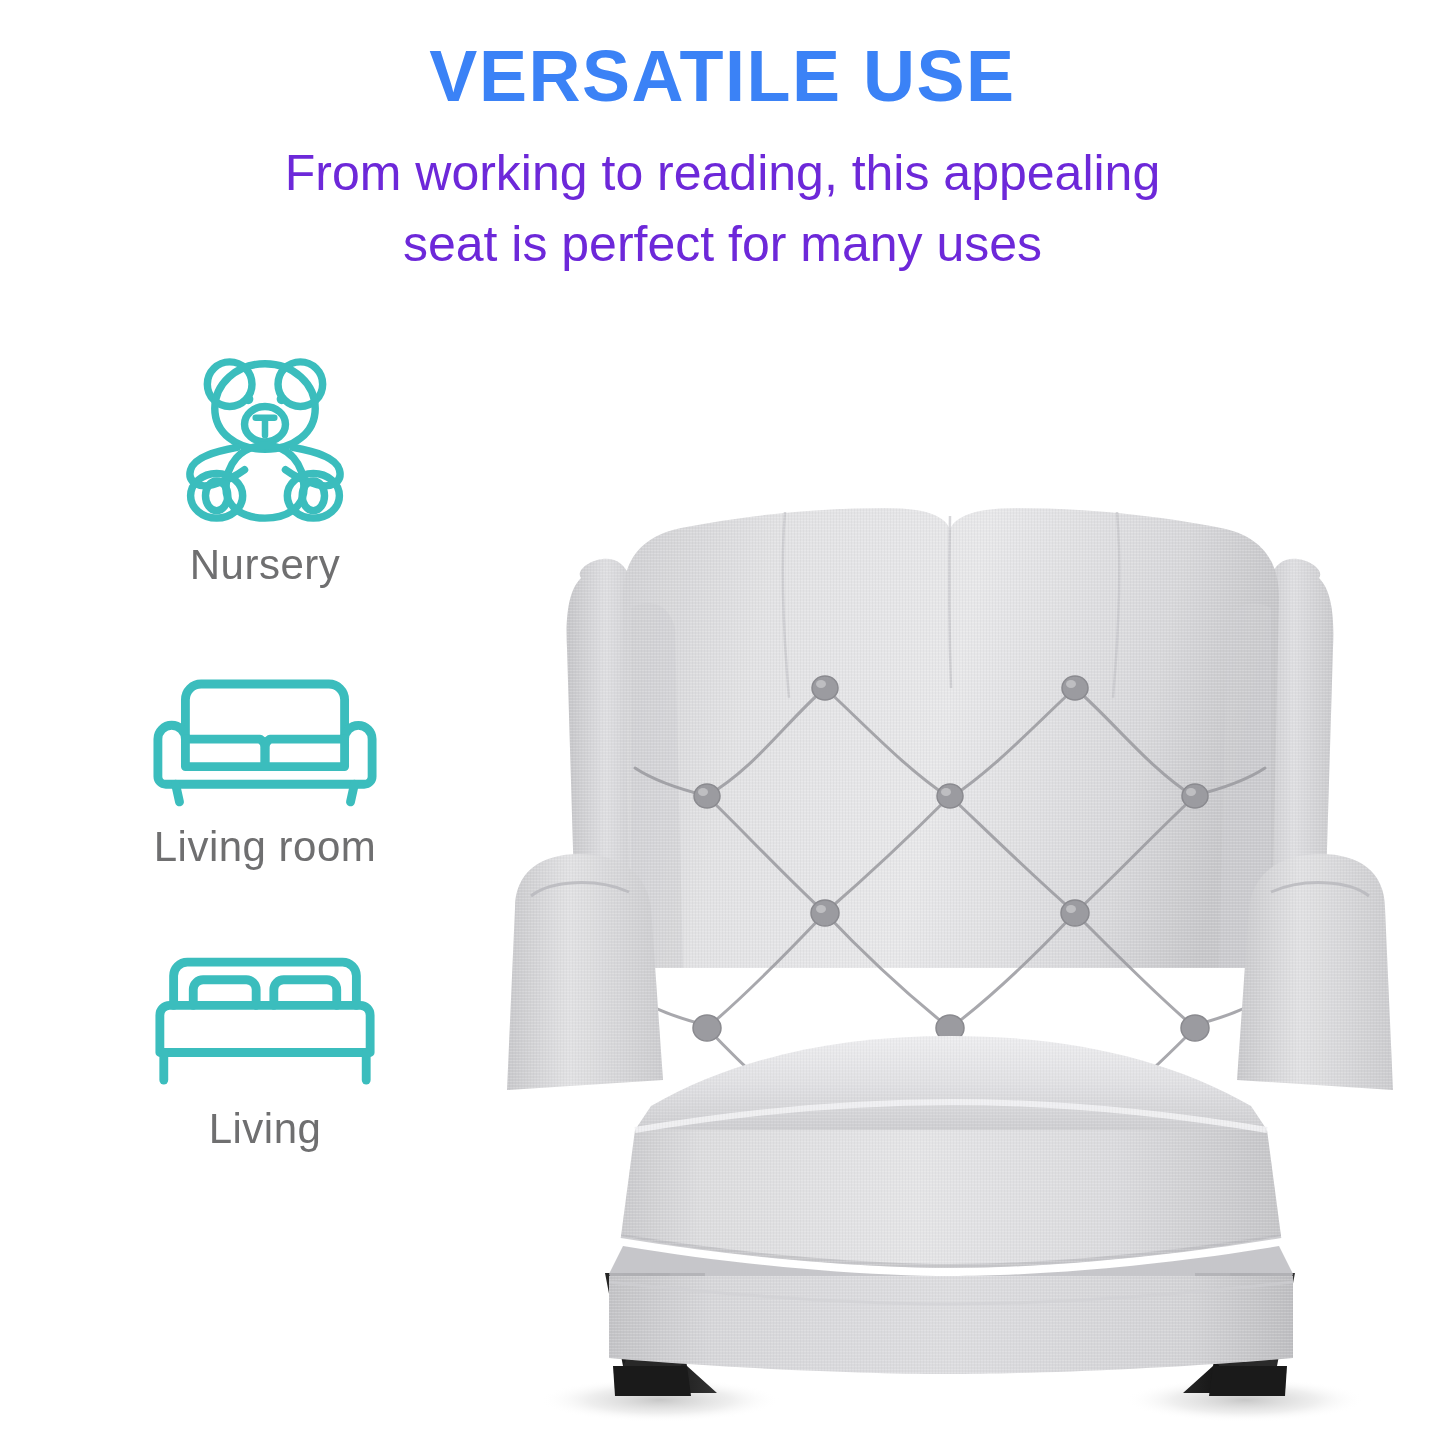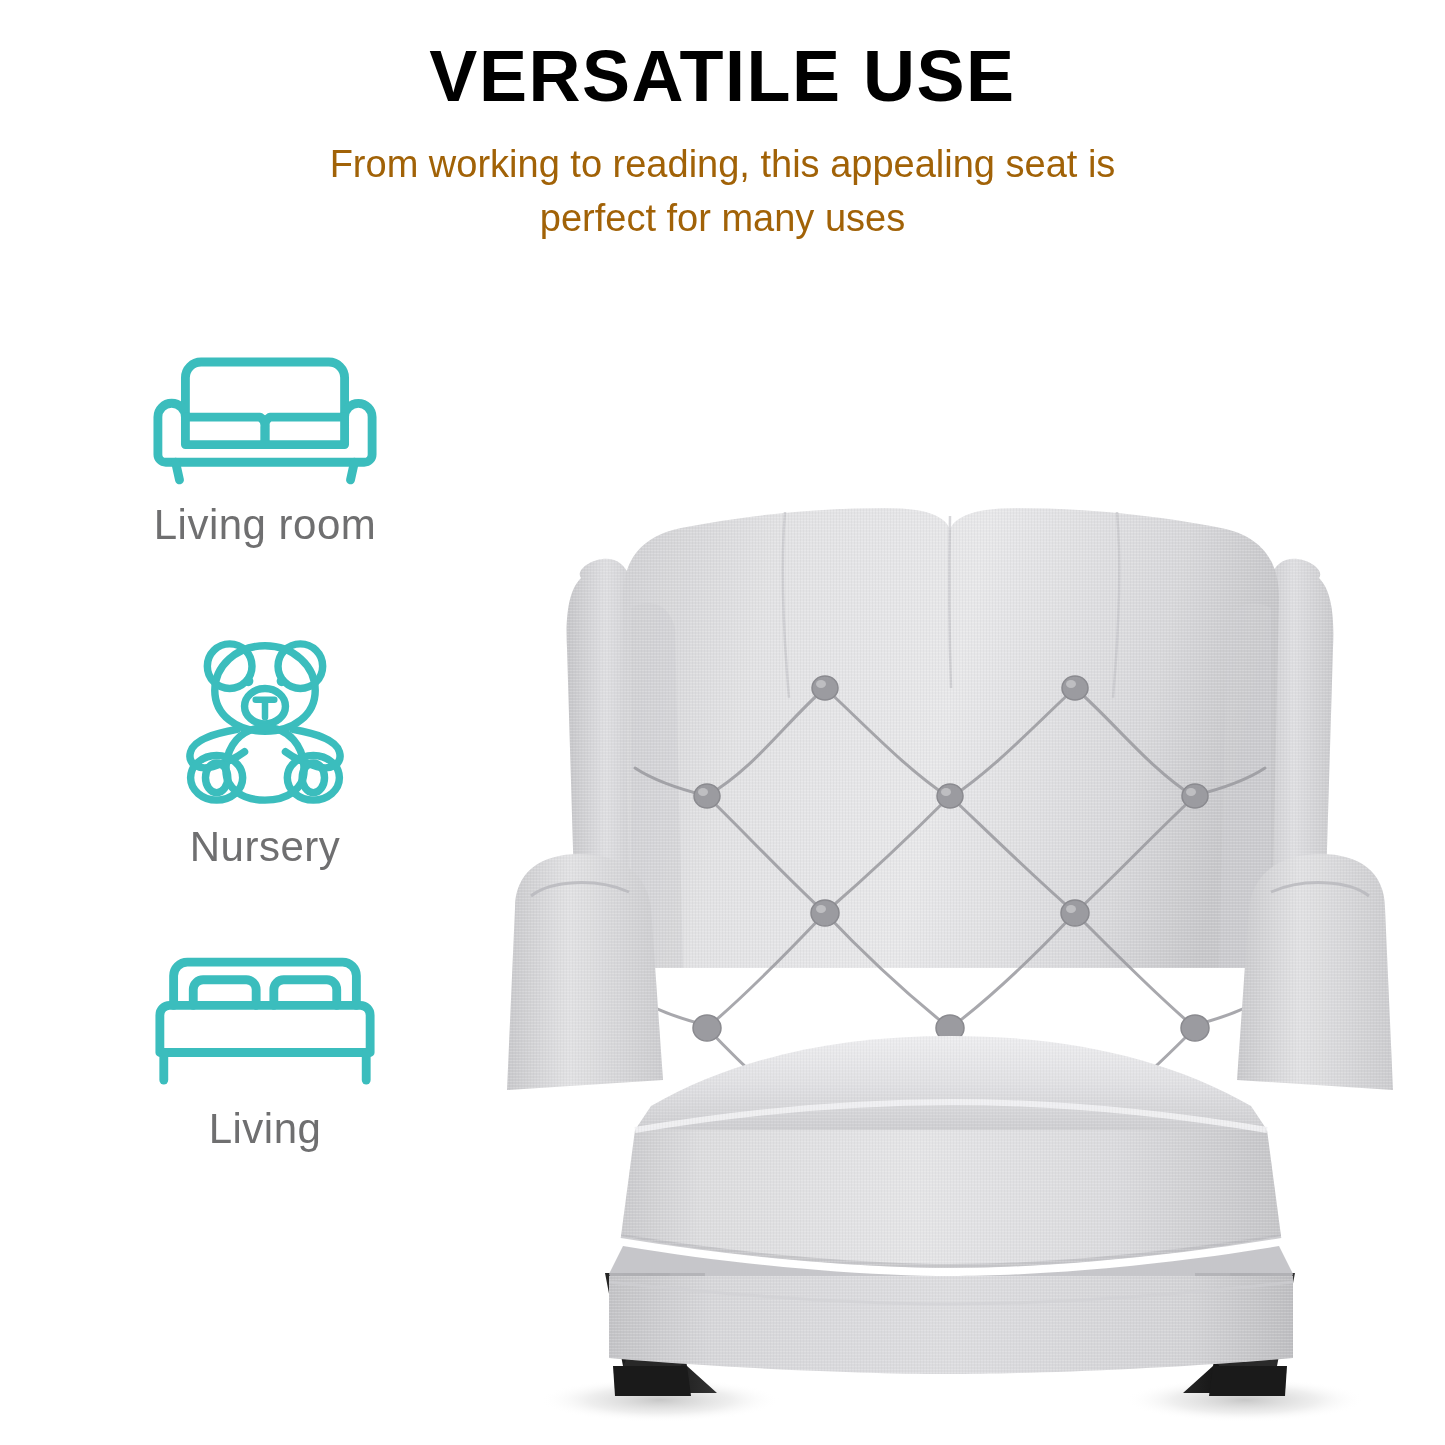--- a/index.html
+++ b/index.html
@@ -14,31 +14,31 @@
 
   
   .header{
     position:absolute;left:0;top:40px;width:1445px;
     text-align:center;
   }
   .headline{
     font-size:72px;
     letter-spacing:1.5px;
     font-weight:700;
-    color:#000000;
+    color:#3b82f6;
     line-height:1.0;
     margin:0;
   }
   .subline{
     margin:26px auto 0;
     width:900px;
-    font-size:38px;
+    font-size:50px;
     line-height:1.42;
     font-weight:300;
-    color:#a16207;
+    color:#6d28d9;
   }
 
   
   .feature-col{
     position:absolute;left:85px;top:345px;
     width:360px;
   }
   .feature{
     width:360px;
     text-align:center;
@@ -73,40 +73,20 @@
 <div class="stage">
 
   <div class="header">
     <h1 class="headline">VERSATILE USE</h1>
     <p class="subline">From working to reading, this appealing seat is perfect for many uses</p>
   </div>
 
   <div class="feature-col">
 
     <div class="feature">
-      <div class="feature-icon sofa">
-        <svg viewBox="0 0 230 150" width="226" height="148" aria-hidden="true">
-          <g fill="none" stroke="#3bbdbd" stroke-width="9" stroke-linecap="round" stroke-linejoin="round">
-
-            <path d="M34 72 V32 a16 16 0 0 1 16 -16 H180 a16 16 0 0 1 16 16 V72"></path>
-
-            <path d="M34 72 a14 14 0 0 0 -28 0 V110 a8 8 0 0 0 8 8 H216 a8 8 0 0 0 8 -8 V72 a14 14 0 0 0 -28 0"></path>
-
-            <path d="M34 72 H110 a10 10 0 0 1 5 10 V100 H34 Z"></path>
-            <path d="M196 72 H120 a10 10 0 0 0 -5 10 V100 H196 Z"></path>
-
-            <path d="M24 118 L28 136"></path>
-            <path d="M206 118 L202 136"></path>
-          </g>
-        </svg>
-      </div>
-      <div class="feature-label">Living room</div>
-    </div>
-
-    <div class="feature">
       <div class="feature-icon">
         <svg viewBox="0 0 200 200" width="186" height="186" aria-hidden="true">
           <g fill="none" stroke="#3bbdbd" stroke-width="8" stroke-linecap="round" stroke-linejoin="round">
 
             <circle cx="62" cy="40" r="24"></circle>
             <circle cx="138" cy="40" r="24"></circle>
 
             <path d="M100 18
                      C 131 18 154 40 154 66
                      C 154 92 131 110 100 110
@@ -136,20 +116,40 @@
                      C 58 126 74 106 100 106 Z"></path>
 
             <ellipse cx="48" cy="160" rx="28" ry="24"></ellipse>
             <ellipse cx="152" cy="160" rx="28" ry="24"></ellipse>
             <ellipse cx="48" cy="160" rx="12" ry="16"></ellipse>
             <ellipse cx="152" cy="160" rx="12" ry="16"></ellipse>
           </g>
         </svg>
       </div>
       <div class="feature-label">Nursery</div>
+    </div>
+
+    <div class="feature">
+      <div class="feature-icon sofa">
+        <svg viewBox="0 0 230 150" width="226" height="148" aria-hidden="true">
+          <g fill="none" stroke="#3bbdbd" stroke-width="9" stroke-linecap="round" stroke-linejoin="round">
+
+            <path d="M34 72 V32 a16 16 0 0 1 16 -16 H180 a16 16 0 0 1 16 16 V72"></path>
+
+            <path d="M34 72 a14 14 0 0 0 -28 0 V110 a8 8 0 0 0 8 8 H216 a8 8 0 0 0 8 -8 V72 a14 14 0 0 0 -28 0"></path>
+
+            <path d="M34 72 H110 a10 10 0 0 1 5 10 V100 H34 Z"></path>
+            <path d="M196 72 H120 a10 10 0 0 0 -5 10 V100 H196 Z"></path>
+
+            <path d="M24 118 L28 136"></path>
+            <path d="M206 118 L202 136"></path>
+          </g>
+        </svg>
+      </div>
+      <div class="feature-label">Living room</div>
     </div>
 
     <div class="feature">
       <div class="feature-icon bed">
         <svg viewBox="0 0 230 150" width="226" height="148" aria-hidden="true">
           <g fill="none" stroke="#3bbdbd" stroke-width="9" stroke-linecap="round" stroke-linejoin="round">
 
             <path d="M22 56 V26 a14 14 0 0 1 14 -14 H194 a14 14 0 0 1 14 14 V56"></path>
 
             <path d="M42 56 V40 a10 10 0 0 1 10 -10 H96 a10 10 0 0 1 10 10 V56"></path>

